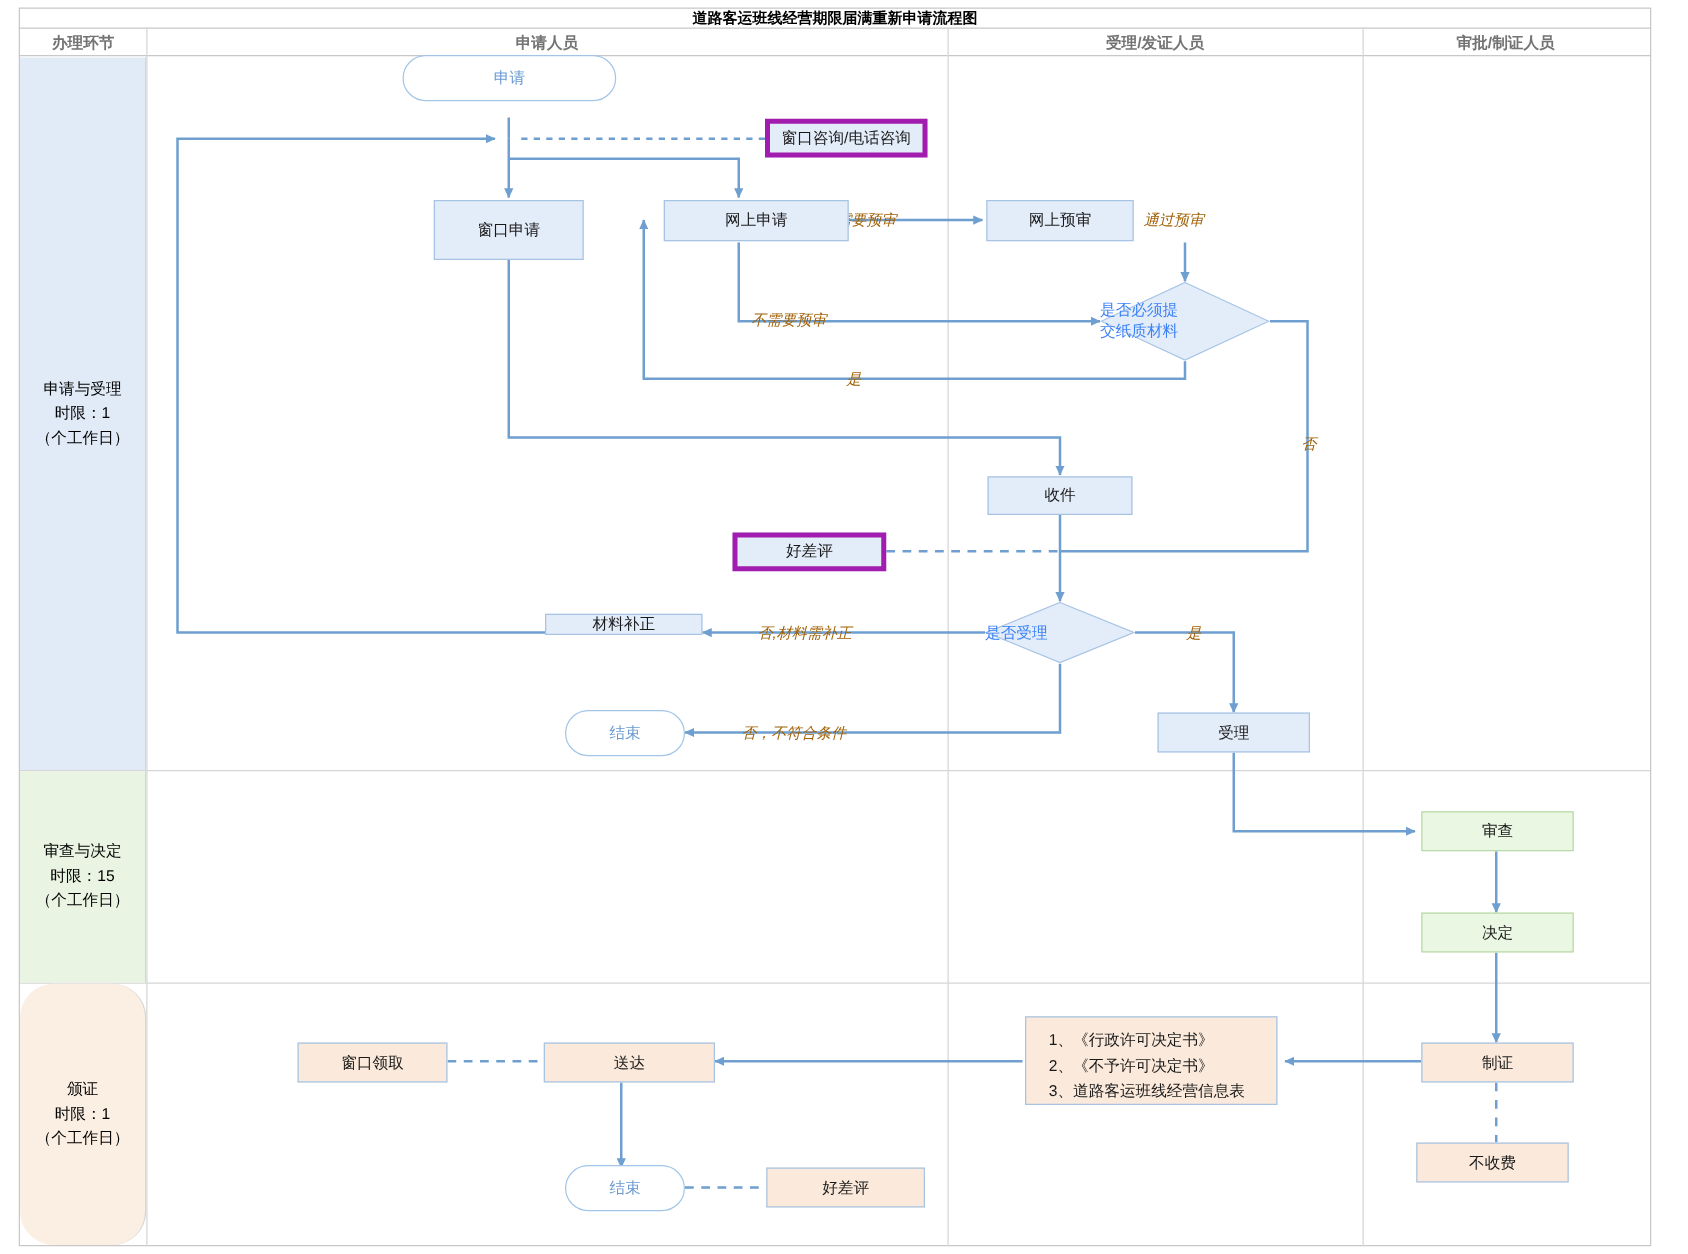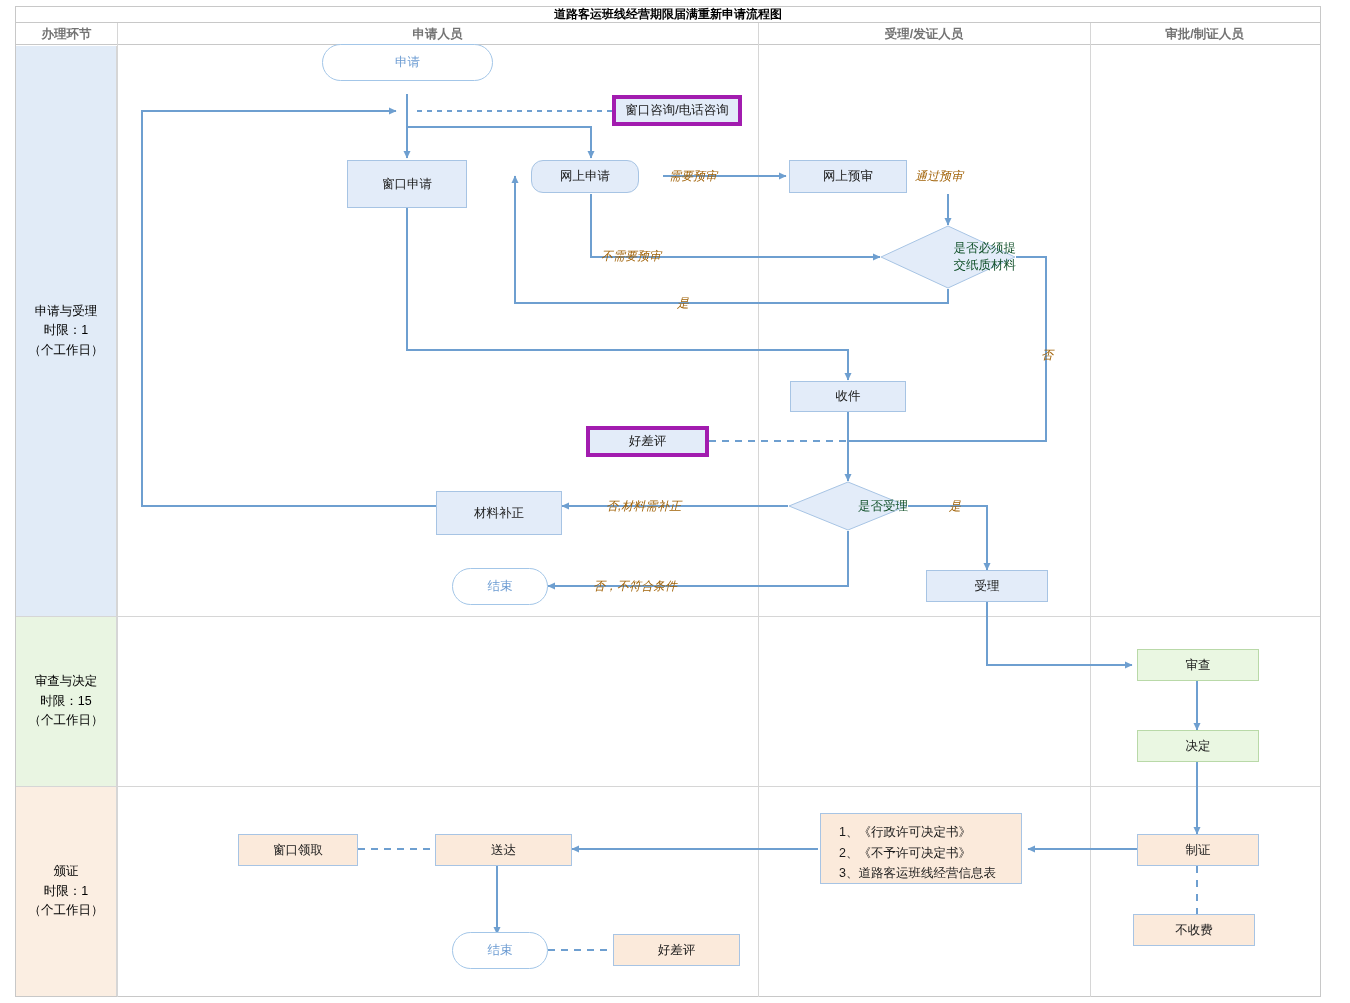--- a/index.html
+++ b/index.html
@@ -25,40 +25,40 @@
   .vsep{position:absolute;width:1px;background:#d6d6d6;}
   
   .hsep{position:absolute;height:1px;background:#d6d6d6;left:16px;width:1304px;}
 
   
   .phase{position:absolute;left:16px;width:101px;box-sizing:border-box;
      display:flex;align-items:center;justify-content:center;text-align:center;
      font-size:12.5px;color:#000;line-height:1.55;border-right:1px solid #d6d6d6;}
   .phase.blue{background:#e1ebf7;}
   .phase.green{background:#e9f5e2;}
-  .phase.peach{background:#fbeee2;}
+  .phase.peach{background:#fbeee2;border-radius:27px;}
 
   
   .node{position:absolute;box-sizing:border-box;display:flex;align-items:center;
      justify-content:center;text-align:center;font-size:12.5px;color:#1a1a1a;
      line-height:1.45;}
   .rect{border:1px solid #a7c4e4;background:#e3ecf9;}
   .rect.green{border:1px solid #b9d9a8;background:#eaf7e2;}
   .rect.peach{border:1px solid #a7c4e4;background:#fbeadb;}
   .term{border:1px solid #a3c6e8;background:#ffffff;border-radius:22px;color:#6b9bd2;}
   .note{border:4px solid #a21caf;background:#e3ecf9;}
   .doclist{border:1px solid #a7c4e4;background:#fbeadb;font-size:12.5px;
      color:#1a1a1a;display:block;padding:8px 0 0 18px;text-align:left;line-height:1.65;}
 
   
   .diamond{position:absolute;}
   .diamond svg{position:absolute;left:0;top:0;}
   .diamond .dlabel{position:absolute;left:0;top:0;width:100%;height:100%;
-     display:flex;flex-direction:column;align-items:flex-end;justify-content:center;
-     font-size:12.5px;color:#14532d;line-height:1.35;text-align:center;}
+     display:flex;flex-direction:column;align-items:flex-start;justify-content:center;
+     font-size:12.5px;color:#3b82f6;line-height:1.35;text-align:center;}
 
   
   .edges{position:absolute;left:0;top:0;width:1350px;height:1003px;pointer-events:none;}
   .elabel{position:absolute;font-size:12px;color:#a16207;white-space:nowrap;background:transparent;font-style:italic;}
   .elabel.vert{writing-mode:vertical-rl;}
 </style>
 </head>
 <body>
 
 <div id="root">
@@ -171,21 +171,21 @@
   <div class="elabel" style="left:606px;top:498px;">否,材料需补正</div>
   <div class="elabel" style="left:949px;top:498px;">是</div>
   <div class="elabel" style="left:593px;top:578px;">否，不符合条件</div>
 
   <div class="node term" style="left:322px;top:44px;width:171px;height:37px;">申请</div>
 
   <div class="node note" style="left:612px;top:95px;width:130px;height:31px;">窗口咨询/电话咨询</div>
 
   <div class="node rect" style="left:347px;top:160px;width:120px;height:48px;">窗口申请</div>
 
-  <div class="node rect" style="left:531px;top:160px;width:108px;height:33px;border-radius:12px;">网上申请</div>
+  <div class="node rect" style="left:531px;top:160px;width:148px;height:33px;">网上申请</div>
 
   <div class="node rect" style="left:789px;top:160px;width:118px;height:33px;">网上预审</div>
 
   <div class="diamond" style="left:880px;top:225px;width:136px;height:64px;">
     <svg width="136" height="64" viewBox="0 0 136 64">
       <polygon points="68,1 135,32 68,63 1,32" fill="#e3ecf9" stroke="#a7c4e4" stroke-width="1"></polygon>
     </svg>
     <div class="dlabel">
       <span>是否必须提</span>
       <span>交纸质材料</span>
@@ -198,21 +198,21 @@
 
   <div class="diamond" style="left:788px;top:481px;width:120px;height:50px;">
     <svg width="120" height="50" viewBox="0 0 120 50">
       <polygon points="60,1 119,25 60,49 1,25" fill="#e3ecf9" stroke="#a7c4e4" stroke-width="1"></polygon>
     </svg>
     <div class="dlabel">
       <span>是否受理</span>
     </div>
   </div>
 
-  <div class="node rect" style="left:436px;top:491px;width:126px;height:44px;">材料补正</div>
+  <div class="node rect" style="left:436px;top:491px;width:126px;height:17px;">材料补正</div>
 
   <div class="node term" style="left:452px;top:568px;width:96px;height:37px;">结束</div>
 
   <div class="node rect" style="left:926px;top:570px;width:122px;height:32px;">受理</div>
 
   <div class="node rect green" style="left:1137px;top:649px;width:122px;height:32px;">审查</div>
 
   <div class="node rect green" style="left:1137px;top:730px;width:122px;height:32px;">决定</div>
 
   <div class="node rect peach" style="left:1137px;top:834px;width:122px;height:32px;">制证</div>

